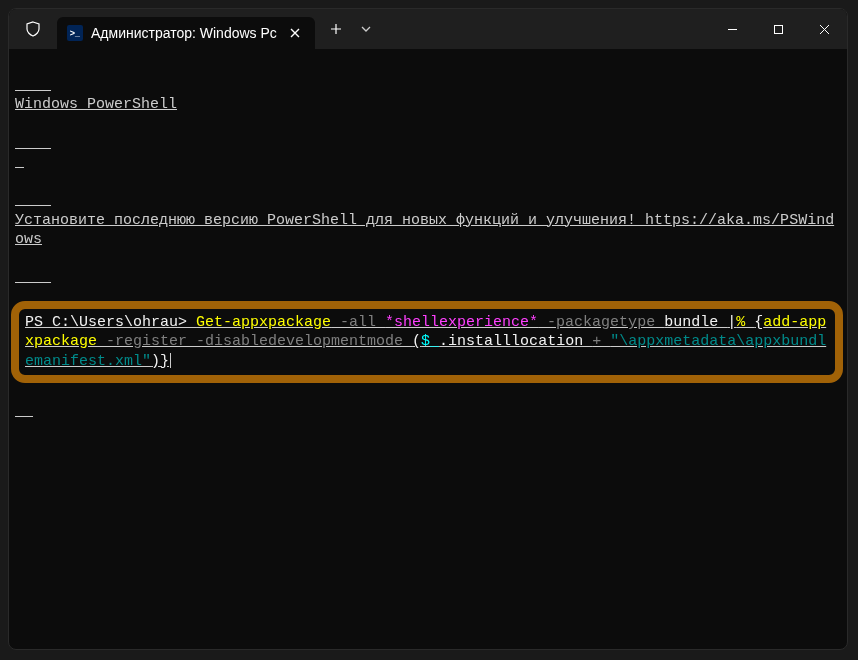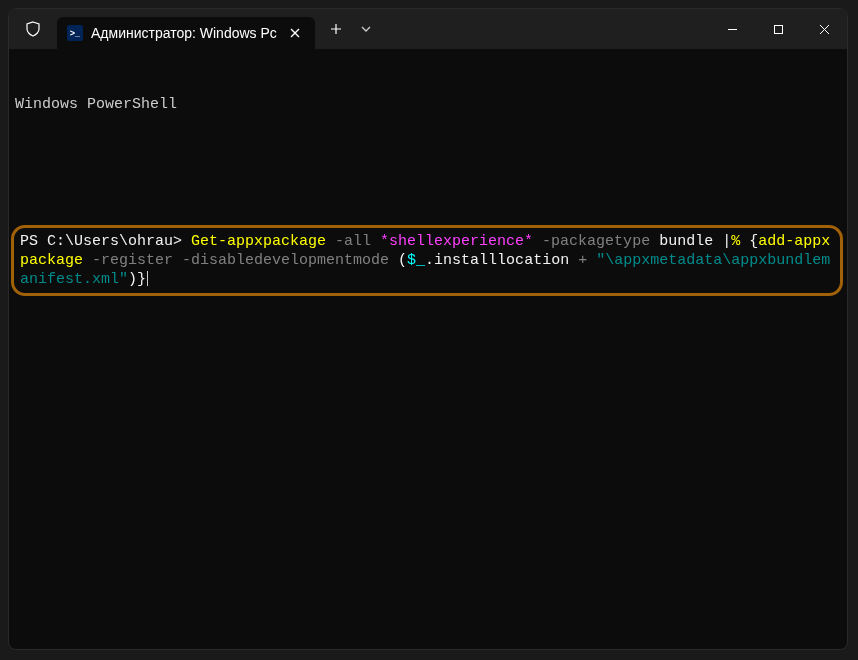--- a/index.html
+++ b/index.html
@@ -119,24 +119,25 @@
     }
     .terminal {
       flex: 1;
       padding: 8px 6px;
       color: #cccccc;
       font-size: 15px;
       line-height: 1.28;
       overflow: hidden;
       white-space: pre-wrap;
       word-break: break-all;
+      text-decoration: underline;
     }
     .line { display: block; }
     .highlight-box {
-      border: 3px solid #a16207;
+      border: 8px solid #a16207;
       border-radius: 14px;
       padding: 4px 6px;
       margin-top: 14px;
       margin-left: -4px;
       margin-right: -2px;
     }
     .white { color: #f2f2f2; }
     .yellow { color: #ffff00; }
     .gray { color: #808080; }
     .magenta { color: #ff40ff; }
@@ -197,15 +198,16 @@
         <svg width="11" height="11" viewBox="0 0 11 11">
           <path d="M1 1 L10 10 M10 1 L1 10" stroke="#fff" stroke-width="1"></path>
         </svg>
       </div>
     </div>
   </div>
 
   <div class="terminal">
     <span class="line">Windows PowerShell</span>
     <span class="line">&nbsp;</span>
+    <span class="line">Установите последнюю версию PowerShell для новых функций и улучшения! https://aka.ms/PSWindows</span>
     <div class="highlight-box"><span class="white">PS C:\Users\ohrau&gt; </span><span class="yellow">Get-appxpackage</span><span class="gray"> -all </span><span class="magenta">*shellexperience*</span><span class="gray"> -packagetype </span><span class="white">bundle </span><span class="white">|</span><span class="yellow">% </span><span class="white">{</span><span class="yellow">add-appxpackage</span><span class="gray"> -register -disabledevelopmentmode </span><span class="white">(</span><span class="cyan">$_</span><span class="white">.installlocation </span><span class="gray">+ </span><span class="darkcyan">"\appxmetadata\appxbundlemanifest.xml"</span><span class="white">)}</span><span class="cursor-bar"></span></div>
   </div>
 </div>
 
 </body></html>

